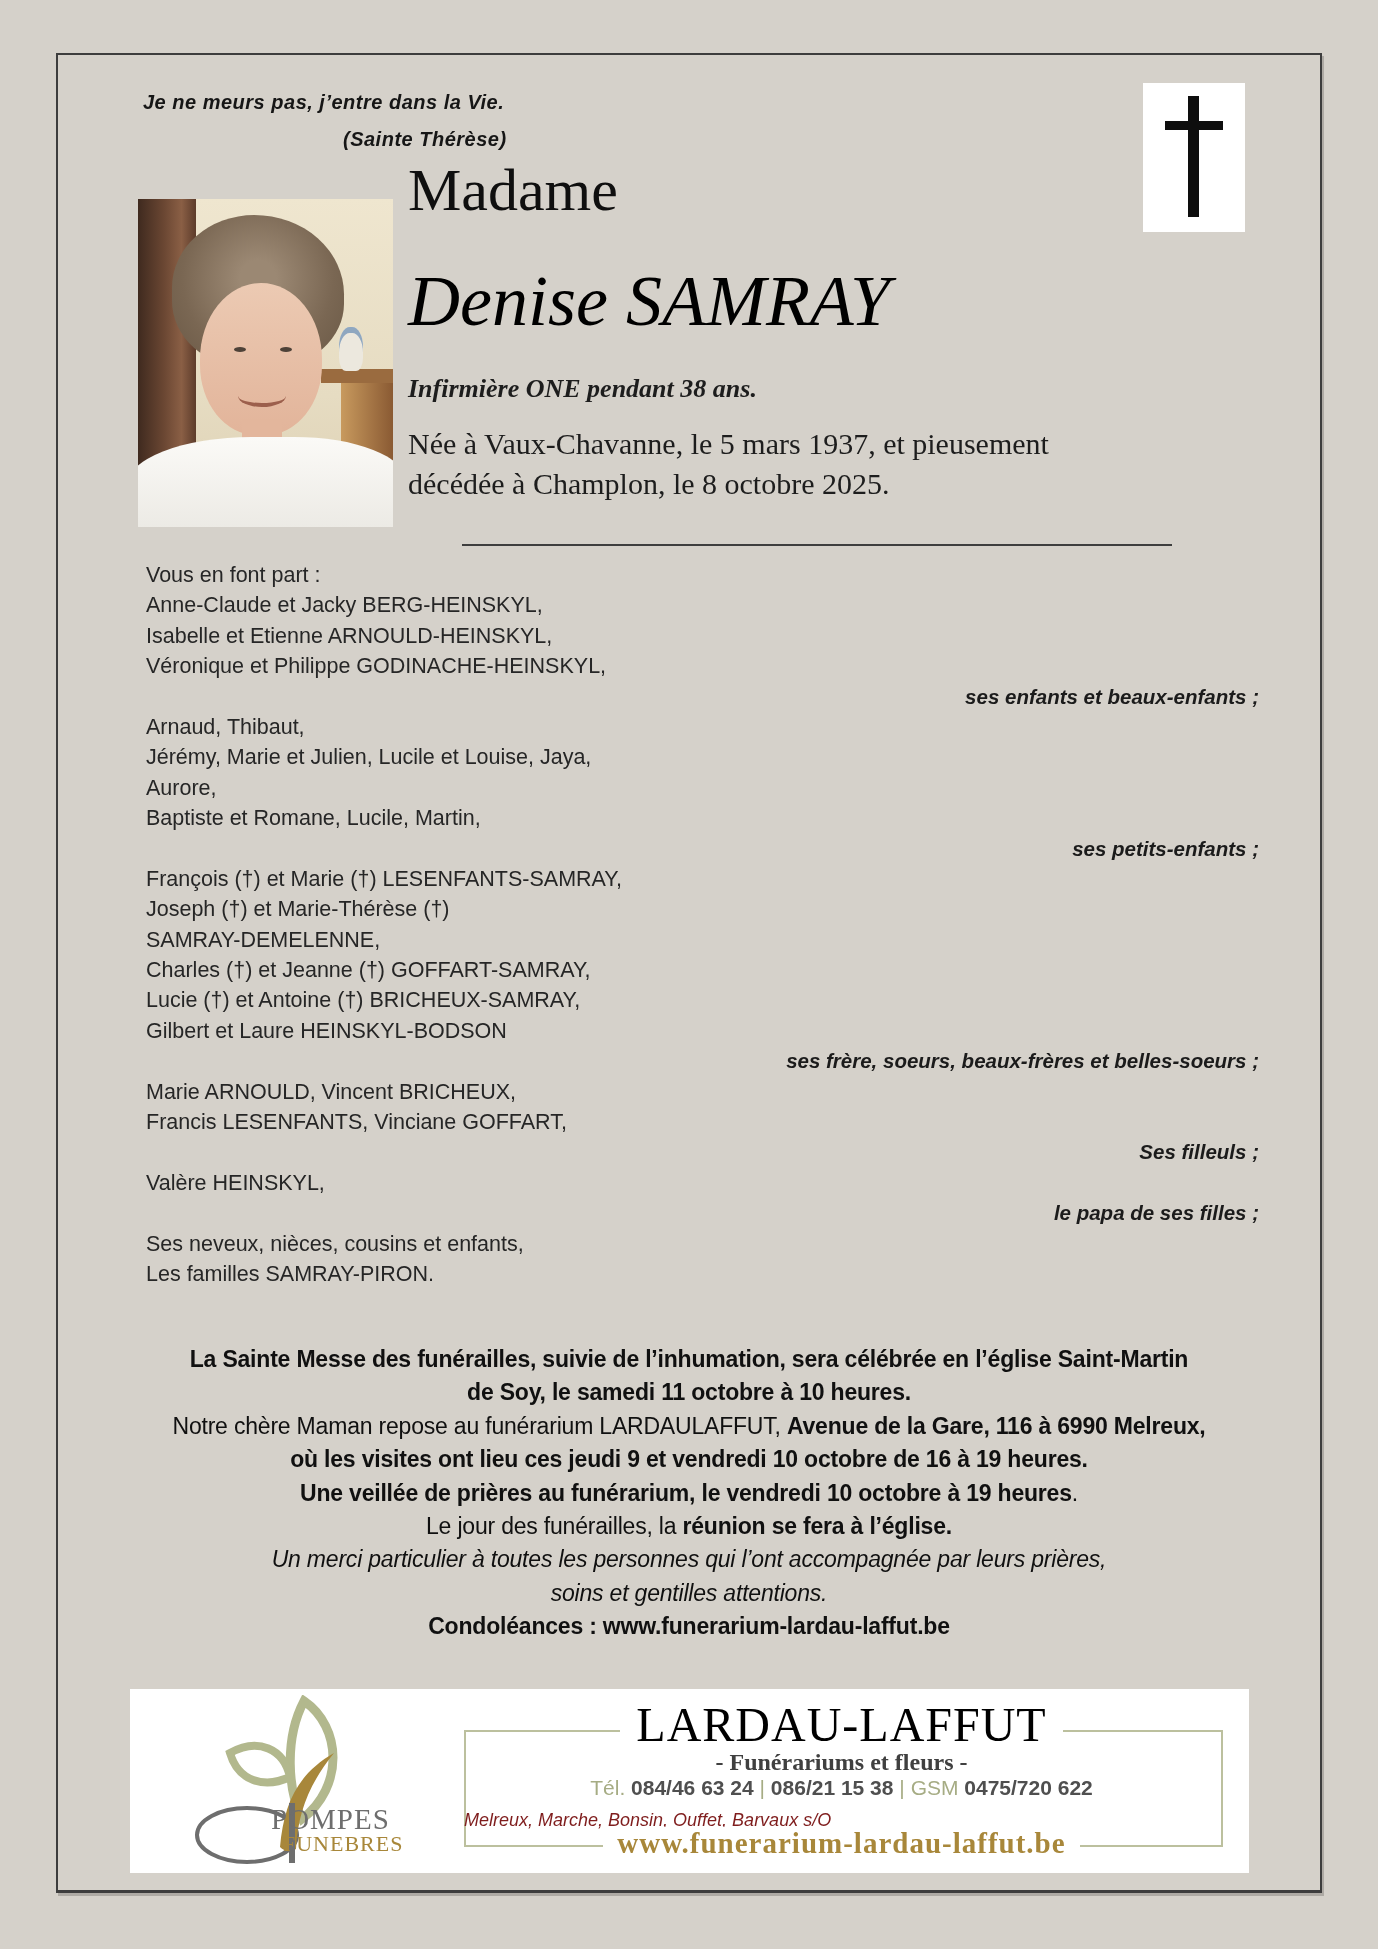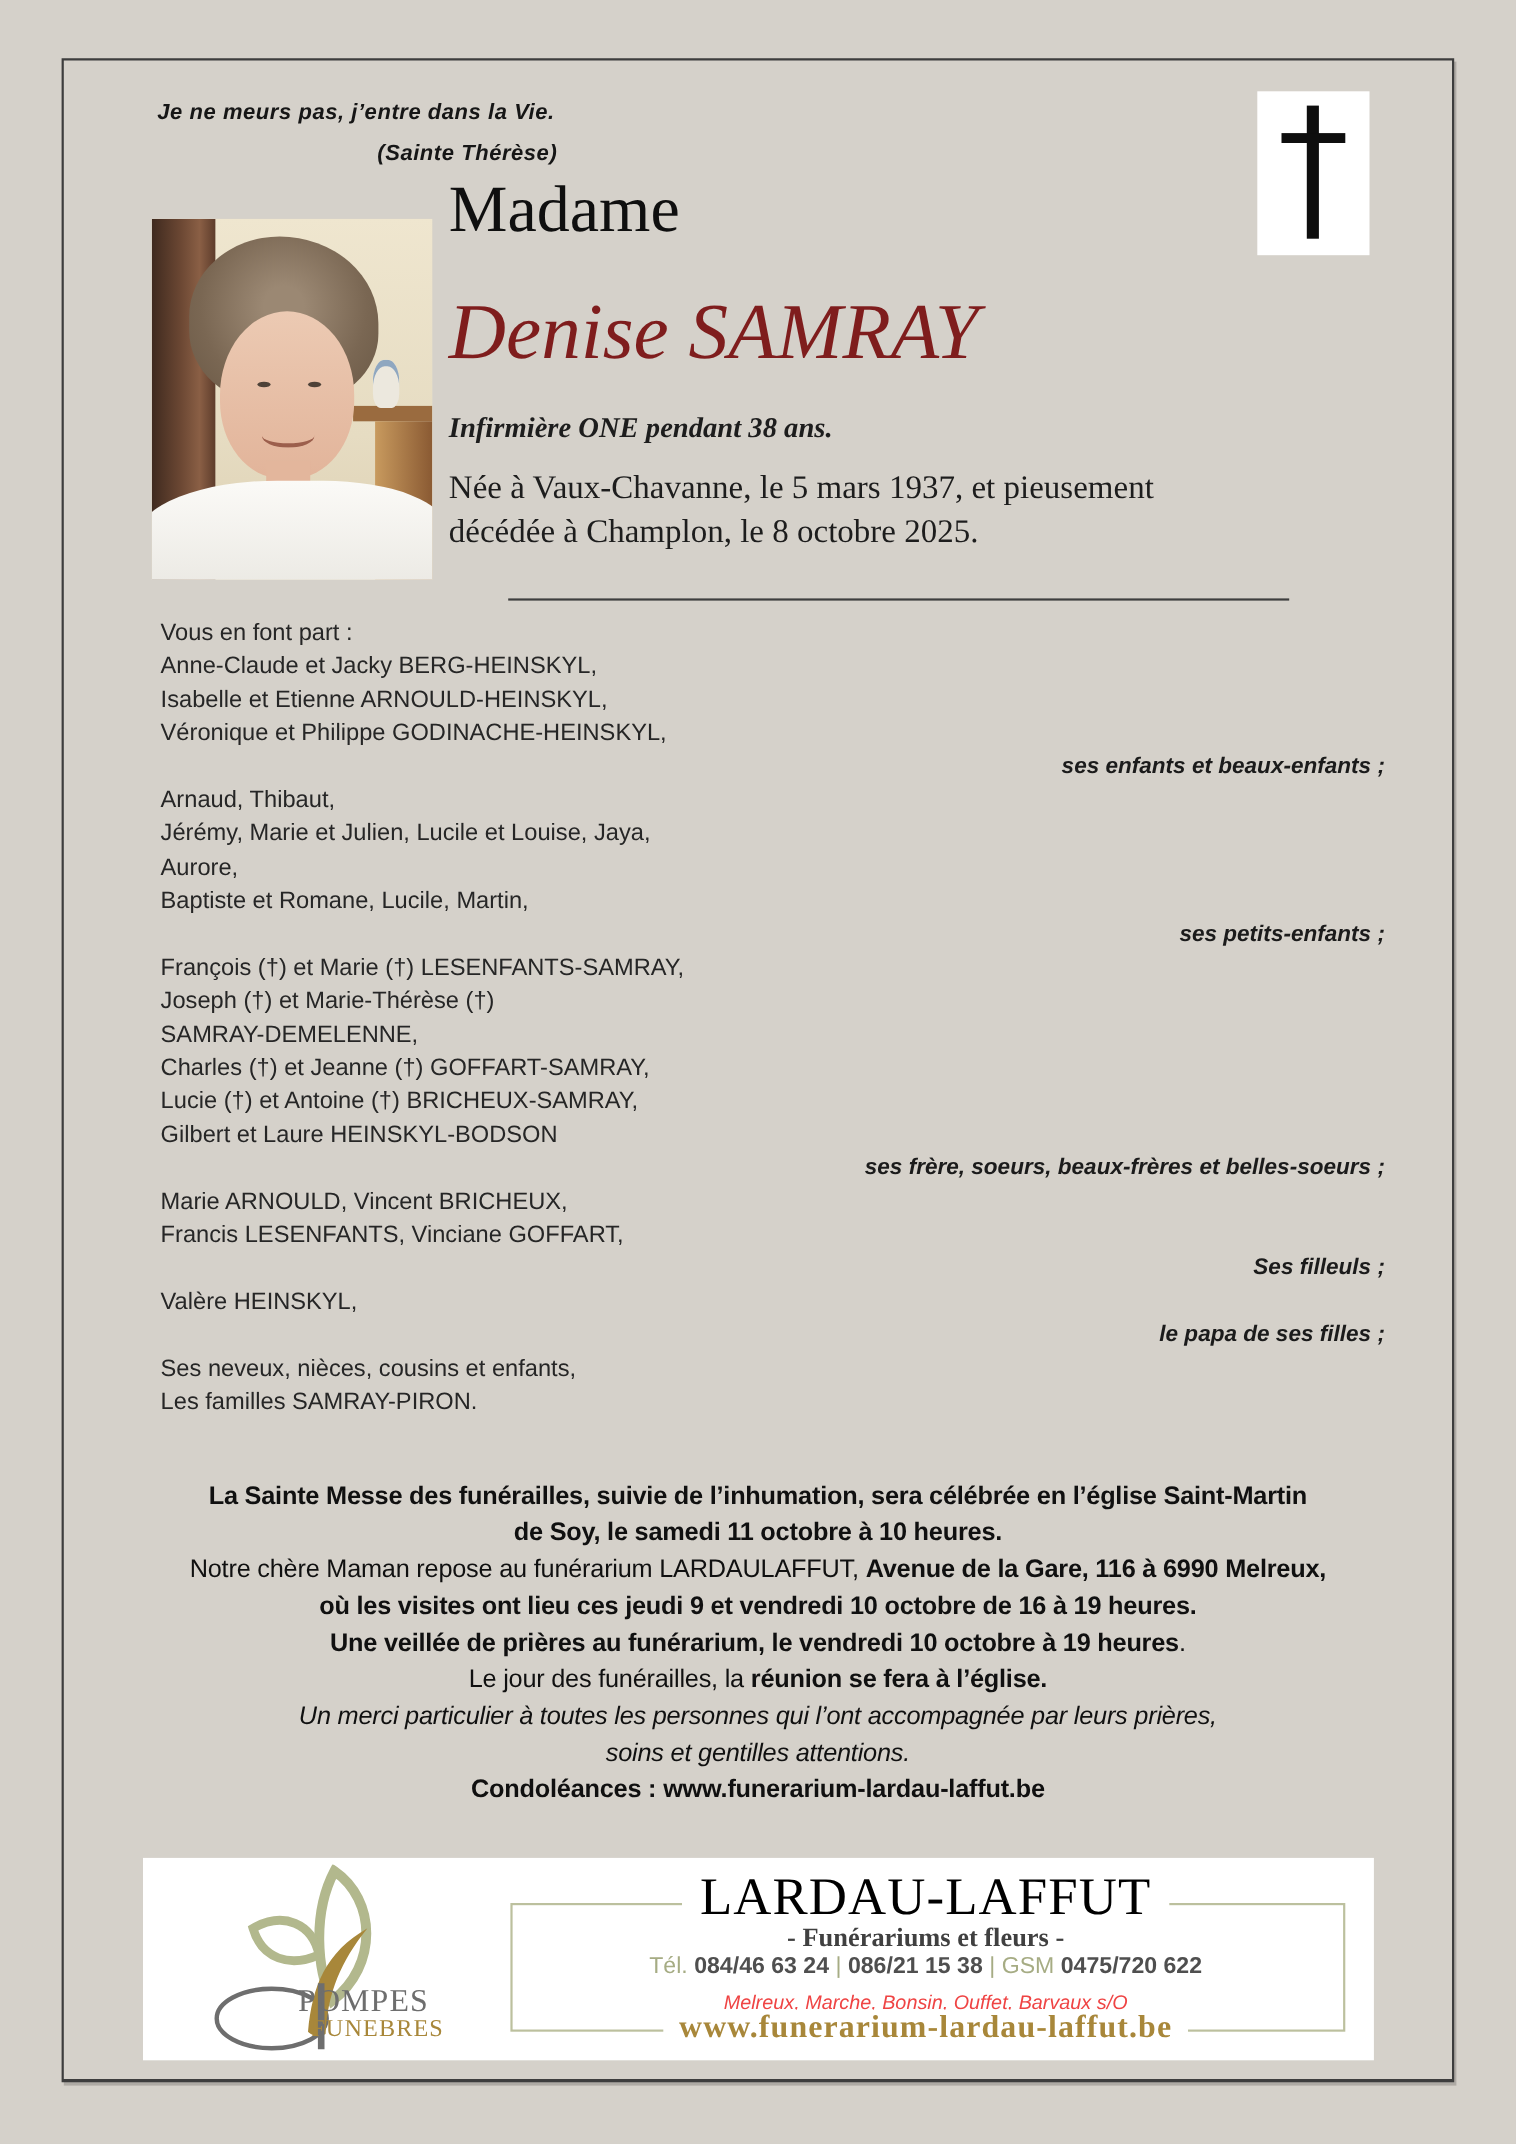--- a/index.html
+++ b/index.html
@@ -43,21 +43,21 @@
   .ph-eye.l{left:96px;} .ph-eye.r{left:142px;}
   .ph-smile{position:absolute;left:100px;top:186px;width:48px;height:18px;
             border-bottom:4px solid #9c5f4c;border-radius:0 0 50% 50%;}
   .ph-neck{position:absolute;left:104px;top:220px;width:40px;height:30px;background:#e3b69c;}
   .ph-shirt{position:absolute;left:-12px;top:238px;width:280px;height:110px;
             background:linear-gradient(180deg,#fbfaf7,#e9e7e1);border-radius:45% 40% 0 0;}
 
   
   .center-col{position:absolute;left:408px;width:820px;text-align:left;}
   .madame{top:158px;font-family:"Liberation Serif",serif;font-size:60px;line-height:64px;color:#0f0f0f;}
-  .name{top:260px;font-family:"Liberation Serif",serif;font-style:italic;font-size:72px;line-height:82px;color:#7f1d1d;}
+  .name{top:260px;font-family:"Liberation Serif",serif;font-style:italic;font-size:72px;line-height:82px;color:#000000;}
   .subtitle{top:374px;font-family:"Liberation Serif",serif;font-style:italic;font-weight:700;font-size:26px;line-height:30px;}
   .birth1{top:427px;font-family:"Liberation Serif",serif;font-size:30px;line-height:34px;}
   .birth2{top:467px;font-family:"Liberation Serif",serif;font-size:30px;line-height:34px;}
   .divider{position:absolute;left:462px;top:544px;width:710px;height:0;border-top:2px solid #3e3e3e;}
 
   
   .family{position:absolute;left:146px;top:560px;width:1113px;font-size:21.5px;color:#262626;}
   .f-line{height:30.4px;line-height:30.4px;white-space:nowrap;}
   .f-right{text-align:right;font-style:italic;font-weight:700;font-size:20.5px;color:#1b1b1b;}
 
@@ -77,22 +77,22 @@
            font-size:22px;color:#a8873a;letter-spacing:1px;}
   .olive-frame{position:absolute;left:334px;top:41px;width:755px;height:113px;border:2px solid #bcc09e;}
   .company-row{position:absolute;left:334px;top:10px;width:755px;text-align:center;}
   .company-row span{background:#ffffff;padding:0 16px;font-family:Liberation Serif, serif;
                     font-size:48px;line-height:52px;color:#000000;letter-spacing:1px;}
   .tagline{position:absolute;left:334px;top:60px;width:755px;text-align:center;
            font-family:"Liberation Serif",serif;font-weight:700;font-size:24px;color:#404040;}
   .telline{position:absolute;left:334px;top:87px;width:755px;text-align:center;
            font-size:21px;font-weight:700;color:#4f4f4f;}
   .olive{color:#a6ac84;font-weight:400;}
-  .cities{position:absolute;left:334px;top:121px;width:755px;text-align:center;
-          font-style:italic;font-size:18px;color:#ef4444;}
+  .cities{position:absolute;left:334px;top:121px;width:755px;text-align:left;
+          font-style:italic;font-size:18px;color:#7f1d1d;}
   .www-row{position:absolute;left:334px;top:137px;width:755px;text-align:center;}
   .www-row span{background:#ffffff;padding:0 14px;font-family:"Liberation Serif",serif;
                 font-weight:700;font-size:29px;line-height:34px;color:#a8873a;letter-spacing:1px;}
 </style>
 </head>
 <body>
 
 <div class="canvas">
 
   <div class="page-frame"></div>

